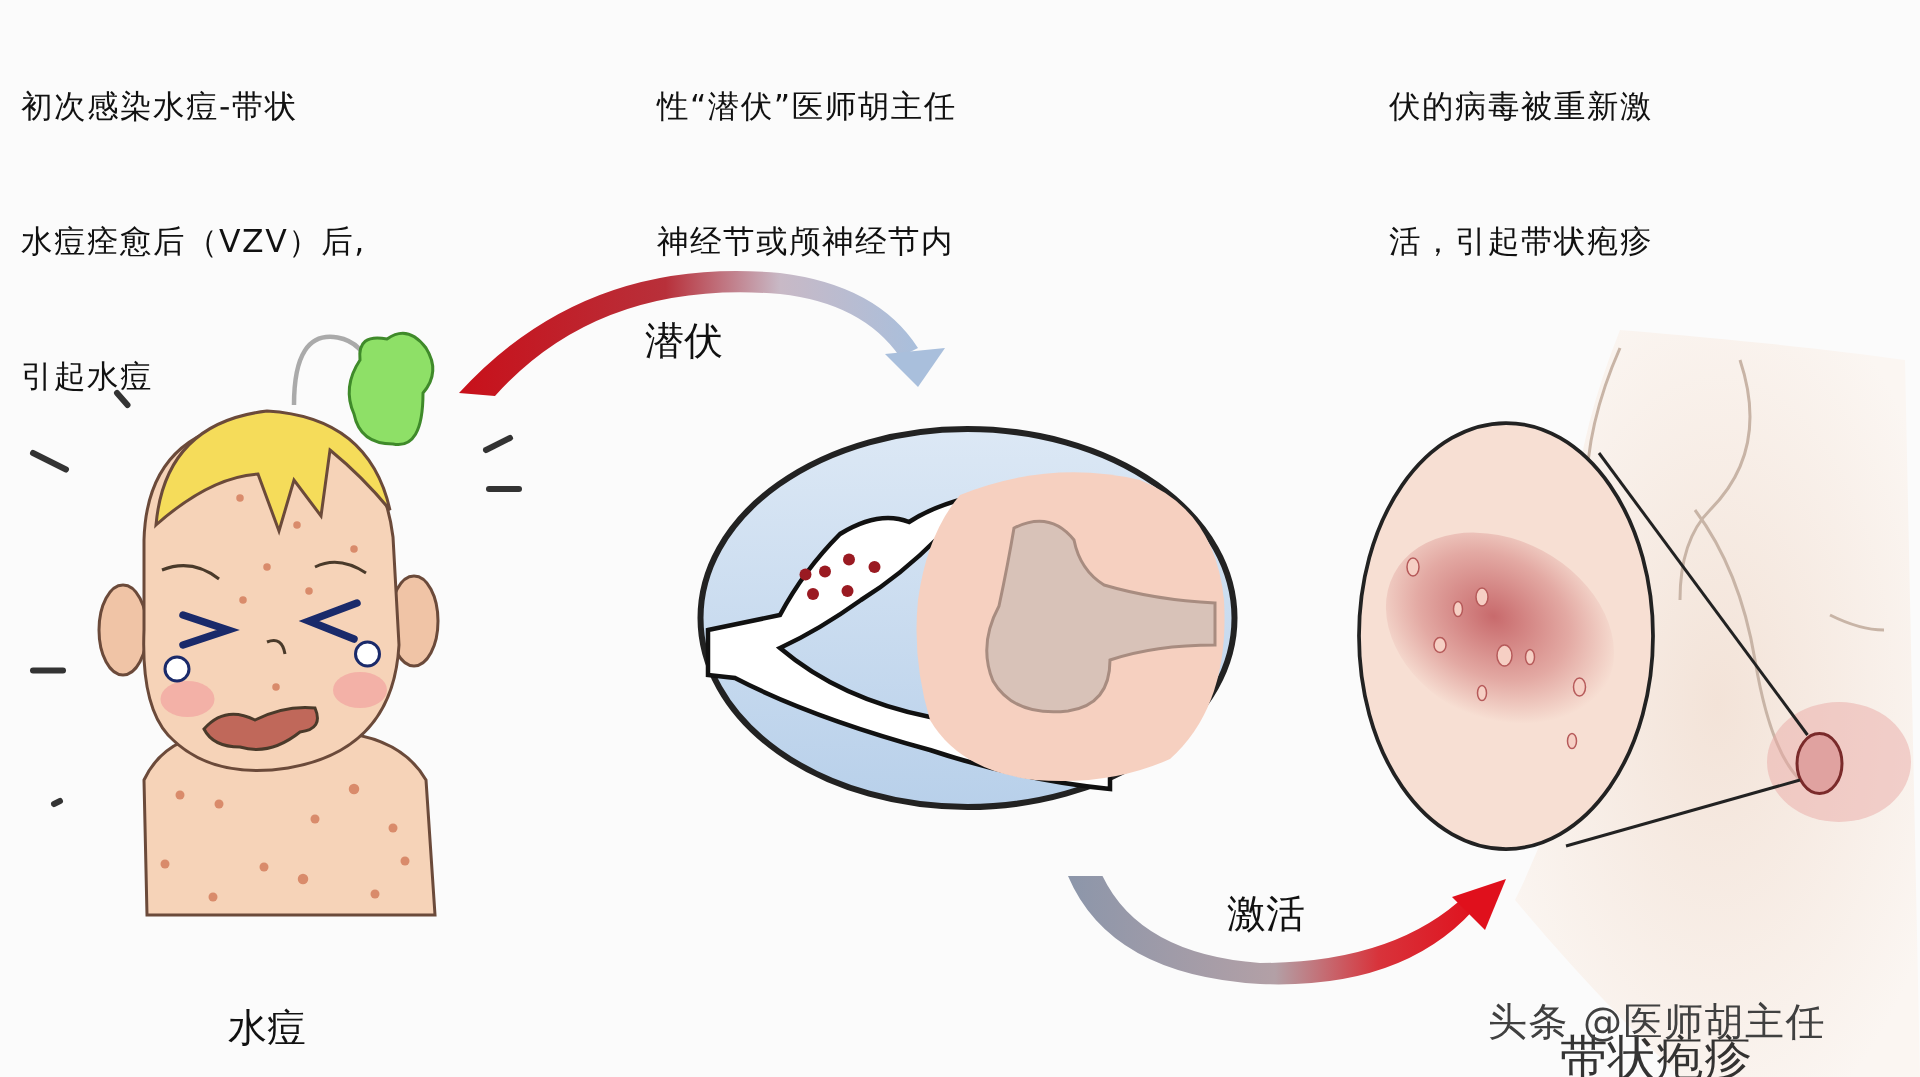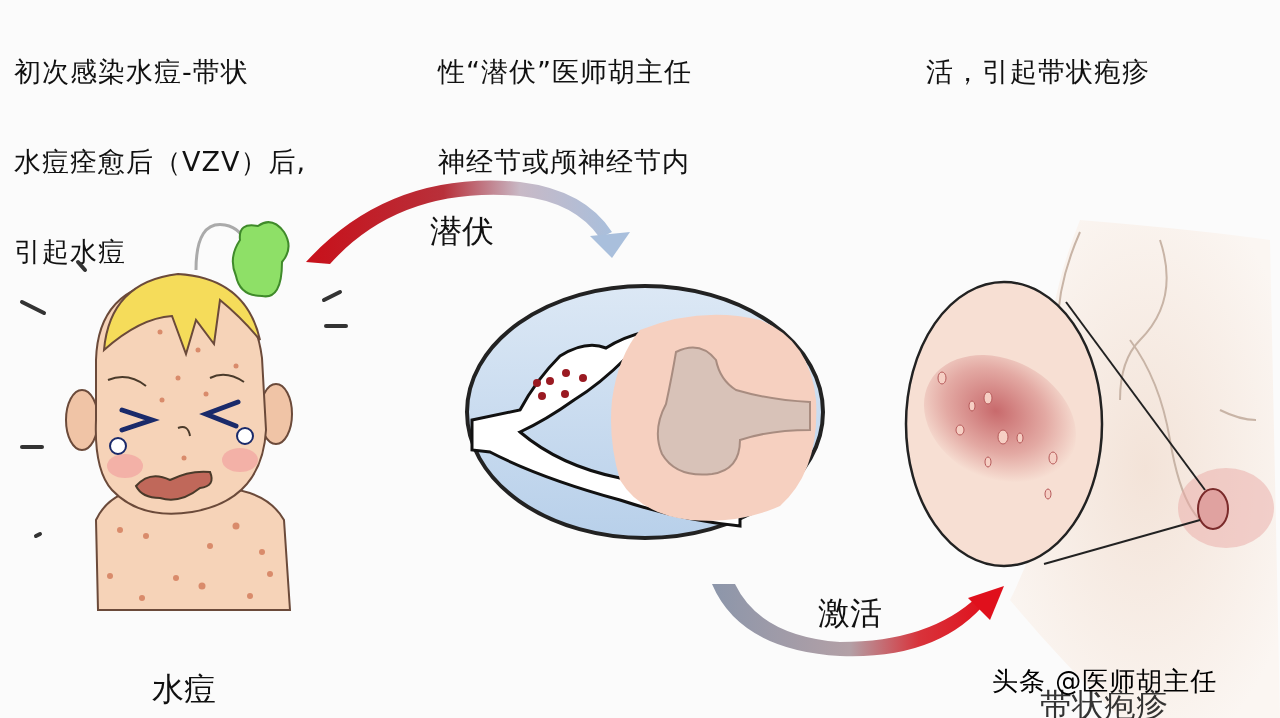--- a/index.html
+++ b/index.html
@@ -1,39 +1,40 @@
 <!DOCTYPE html>
 <html><head>
 <meta charset="utf-8">
 <style>
   html, body { margin:0; padding:0; }
   body { width:1280px; height:718px; background:#fbfbfb; position:relative; overflow:hidden;
          font-family:"DejaVu Sans", "Liberation Sans", sans-serif; color:#111; }
-  .caption { position:absolute; font-size:27px; line-height:45px; letter-spacing:1px; white-space:pre-line; }
+  .caption { position:absolute; font-size:21px; line-height:45px; letter-spacing:1px; white-space:pre-line; }
   .cap1 { left:14px; top:4px; width:400px; }
   .cap2 { left:438px; top:4px; width:420px; }
   .cap3 { left:926px; top:4px; width:350px; }
-  .label { position:absolute; font-size:32px; }
+  .label { position:absolute; font-size:26px; }
   svg { position:absolute; left:0; top:0; }
-  .watermark { position:absolute; left:992px; top:664px; font-size:26px; color:#000000; letter-spacing:1px; }
+  .watermark { position:absolute; left:992px; top:664px; font-size:26px; color:#404040; letter-spacing:1px; }
   .bottom-right { position:absolute; left:1040px; top:684px; font-size:32px; color:#111; opacity:.85; }
 </style>
 </head>
 <body>
 
 <div class="caption cap1">
   <div>初次感染水痘-带状</div>
   <div>水痘痊愈后（VZV）后,</div>
   <div>引起水痘</div>
 </div>
 <div class="caption cap2">
   <div>性“潜伏”医师胡主任</div>
   <div>神经节或颅神经节内</div>
 </div>
 <div class="caption cap3">
+  <div>伏的病毒被重新激</div>
   <div>活，引起带状疱疹</div>
 </div>
 
 <svg width="1280" height="718" viewBox="0 0 1280 718">
   <defs>
     <linearGradient id="latentGrad" x1="0" y1="0" x2="1" y2="0">
       <stop offset="0" stop-color="#c8101a"></stop>
       <stop offset="0.45" stop-color="#b8303a"></stop>
       <stop offset="0.7" stop-color="#c8b9c6"></stop>
       <stop offset="1" stop-color="#a9bfdc"></stop>

